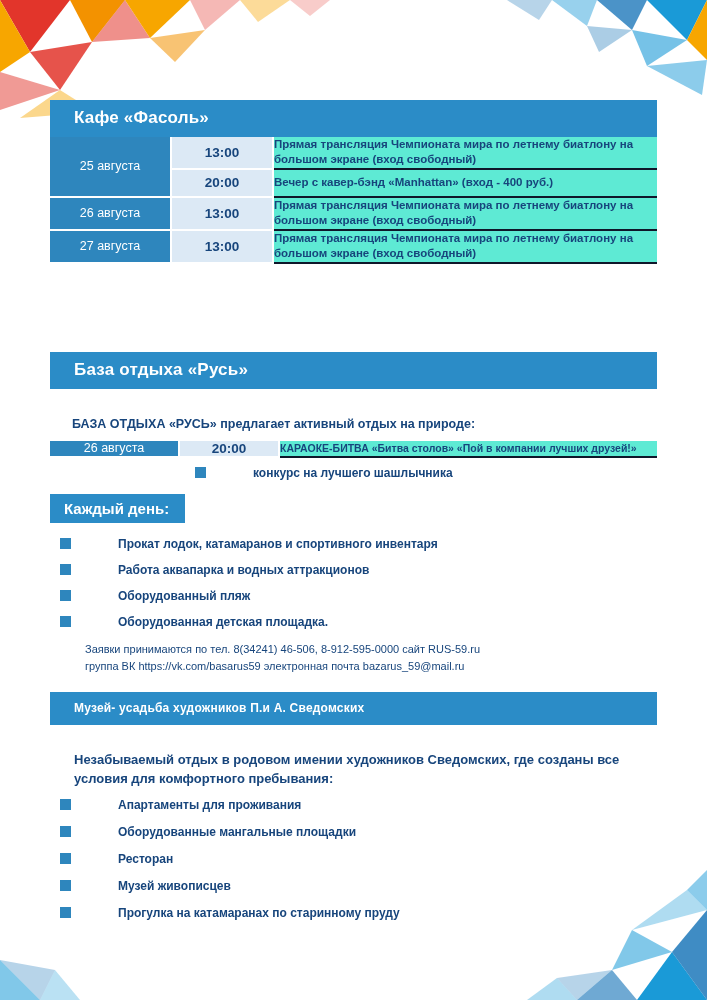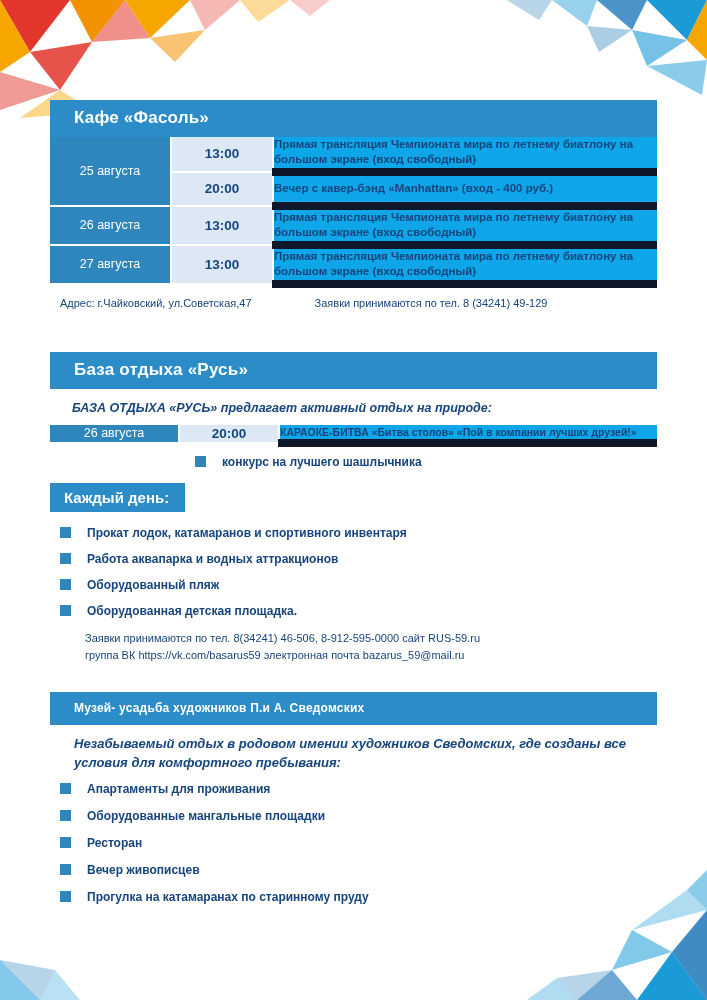--- a/index.html
+++ b/index.html
@@ -79,66 +79,66 @@
     width: 100px;
     background: #dce9f5;
     color: #17457c;
     font-size: 13.5px;
     font-weight: bold;
     text-align: center;
     border-bottom: 2px solid #ffffff;
     border-right: 2px solid #ffffff;
   }
   .col-desc {
-    background: #0ea5e9;
+    background: #5eead4;
     color: #17457c;
     font-size: 11.5px;
     font-weight: bold;
     line-height: 1.35;
     padding: 7px 10px 7px 12px;
-    border-bottom: 8px solid #0f172a;
+    border-bottom: 2px solid #0f172a;
   }
   .row-h1 td { height: 26px; }
 
   .note-line {
     font-size: 11px;
     color: #17457c;
     margin-top: 9px;
     padding-left: 10px;
   }
   .note-line .note-right { display: inline-block; margin-left: 60px; }
 
   
   .bullet-row {
     display: flex;
     align-items: center;
     margin-top: 9px;
     padding-left: 10px;
+    gap: 31px;
   }
   .bullet {
     width: 11px;
     height: 11px;
     background: #2e86bd;
     flex: 0 0 auto;
     margin-right: 16px;
   }
   .bullet-text {
     font-size: 12px;
     font-weight: bold;
     color: #17457c;
   }
 
   .lead-text {
     font-size: 12.5px;
     font-weight: bold;
     color: #17457c;
     padding-left: 22px;
-    margin-top: 10px;
+    margin-top: 26px;
     line-height: 1.45;
-    font-style: italic;
   }
   .lead-text.wide { padding-left: 24px; font-size: 13px; }
 
   .subheader-box {
     display: inline-block;
     background: #2b8cc7;
     color: #fff;
     font-size: 15px;
     font-weight: bold;
     padding: 6px 16px 6px 14px;
@@ -230,24 +230,20 @@
           <td class="col-desc">Прямая трансляция Чемпионата мира по летнему биатлону на большом экране (вход свободный)</td>
         </tr>
         <tr>
           <td class="col-date">27 августа</td>
           <td class="col-time">13:00</td>
           <td class="col-desc">Прямая трансляция Чемпионата мира по летнему биатлону на большом экране (вход свободный)</td>
         </tr>
       </tbody>
     </table>
 
-    <div class="note-line">
-      <span>Адрес: г.Чайковский, ул.Советская,47</span>
-      <span class="note-right">Заявки принимаются по тел. 8 (34241) 49-129</span>
-    </div>
   </div>
 
   <div class="section" id="section-rus" style="top:352px;">
     <div class="section-header">База отдыха «Русь»</div>
 
     <div class="lead-text">БАЗА ОТДЫХА «РУСЬ» предлагает активный отдых на природе:</div>
 
     <table class="sched" style="margin-top:8px;">
       <tbody>
         <tr>
@@ -300,21 +296,21 @@
     <div class="bullet-row" style="margin-top:13px;">
       <span class="bullet"></span>
       <span class="bullet-text">Оборудованные мангальные площадки</span>
     </div>
     <div class="bullet-row" style="margin-top:13px;">
       <span class="bullet"></span>
       <span class="bullet-text">Ресторан</span>
     </div>
     <div class="bullet-row" style="margin-top:13px;">
       <span class="bullet"></span>
-      <span class="bullet-text">Вечер живописцев</span>
+      <span class="bullet-text">Музей живописцев</span>
     </div>
     <div class="bullet-row" style="margin-top:13px;">
       <span class="bullet"></span>
       <span class="bullet-text">Прогулка на катамаранах по старинному пруду</span>
     </div>
   </div>
 
 </div>
 
 </body></html>

